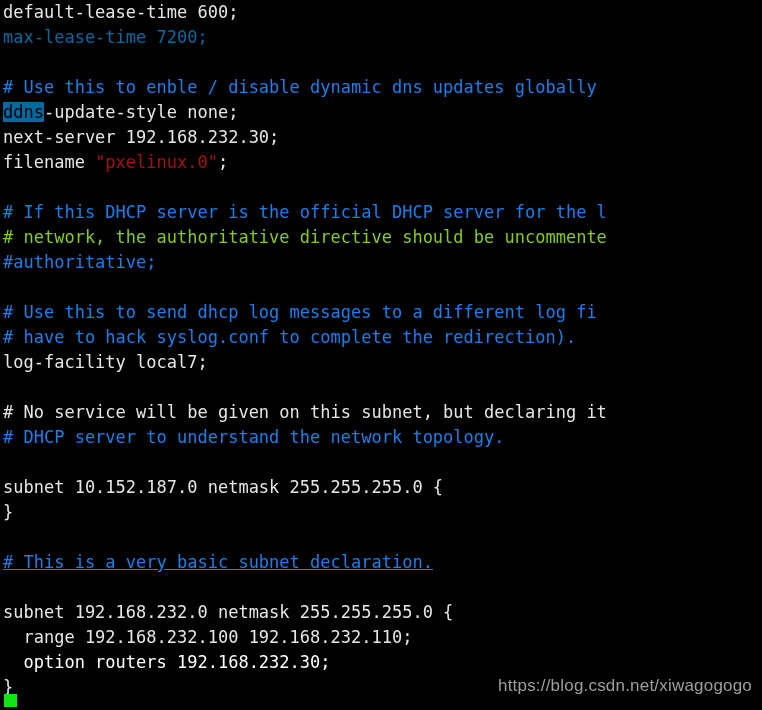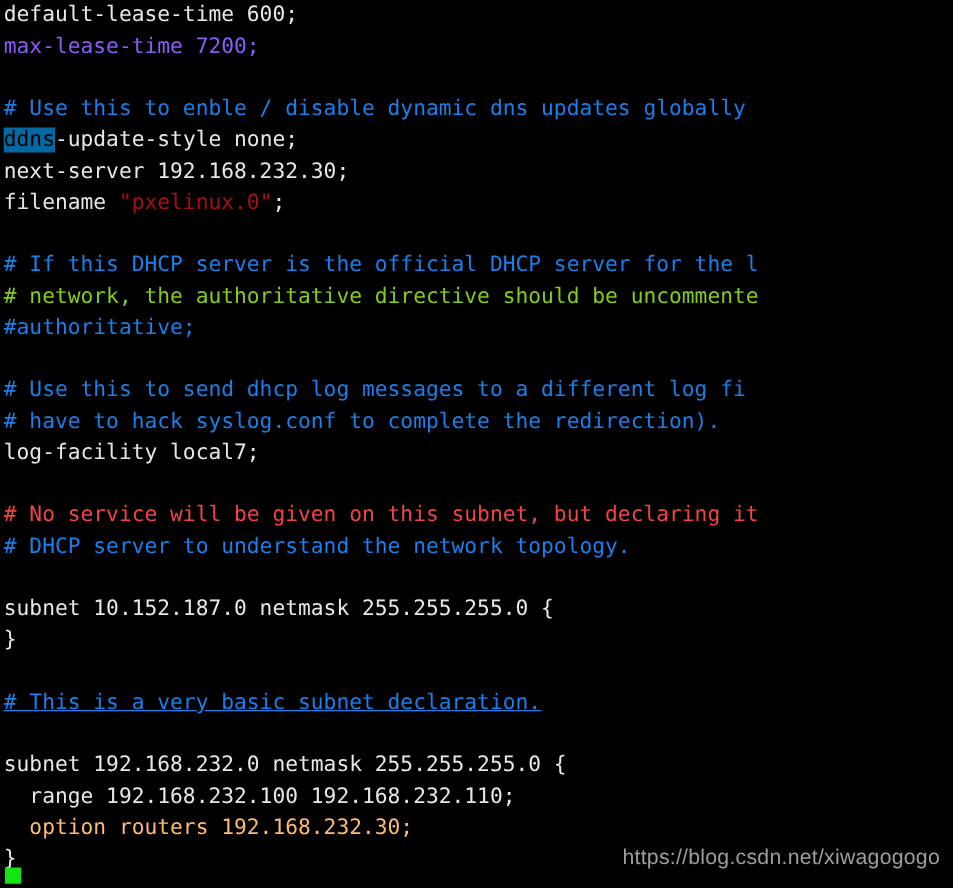--- a/index.html
+++ b/index.html
@@ -69,43 +69,43 @@
     letter-spacing: 0.2px;
     white-space: nowrap;
   }
 </style>
 </head>
 <body style="background: rgb(0, 0, 0);">
 
 <div id="terminal" style="background: rgb(0, 0, 0);">
   <div id="lines-container">
       <div class="line" id="line-1"><span class="tok-plain" style="color: rgb(230, 230, 230);">default-lease-time 600;</span></div>
-      <div class="line" id="line-2"><span class="tok-plain" style="color: #8b5cf6; text-align: center;">max-lease-time 7200;</span></div>
+      <div class="line" id="line-2"><span class="tok-plain" style="color: #0369a1; text-align: center;">max-lease-time 7200;</span></div>
       <div class="line blank" id="line-3"><span class="tok-plain" style="color: rgb(230, 230, 230);"></span></div>
       <div class="line" id="line-4"><span class="tok-comment" style="color: rgb(26, 127, 234);"># Use this to enble / disable dynamic dns updates globally</span></div>
       <div class="line" id="line-5"><span class="tok-hl" style="background: #0369a1; color: rgb(0, 0, 0);">ddns</span><span class="tok-plain" style="color: rgb(230, 230, 230);">-update-style none;</span></div>
       <div class="line" id="line-6"><span class="tok-plain" style="color: rgb(230, 230, 230);">next-server 192.168.232.30;</span></div>
       <div class="line" id="line-7"><span class="tok-plain" style="color: rgb(230, 230, 230);">filename </span><span class="tok-string" style="color: rgb(166, 16, 16);">"pxelinux.0"</span><span class="tok-plain" style="color: rgb(230, 230, 230);">;</span></div>
       <div class="line blank" id="line-8"><span class="tok-plain" style="color: rgb(230, 230, 230);"></span></div>
       <div class="line" id="line-9"><span class="tok-comment" style="color: rgb(26, 127, 234);"># If this DHCP server is the official DHCP server for the l</span></div>
       <div class="line" id="line-10"><span class="tok-comment" style="color: #84cc16;"># network, the authoritative directive should be uncommente</span></div>
       <div class="line" id="line-11"><span class="tok-comment" style="color: rgb(26, 127, 234);">#authoritative;</span></div>
       <div class="line blank" id="line-12"><span class="tok-plain" style="color: rgb(230, 230, 230);"></span></div>
       <div class="line" id="line-13"><span class="tok-comment" style="color: rgb(26, 127, 234);"># Use this to send dhcp log messages to a different log fi</span></div>
       <div class="line" id="line-14"><span class="tok-comment" style="color: rgb(26, 127, 234);"># have to hack syslog.conf to complete the redirection).</span></div>
       <div class="line" id="line-15"><span class="tok-plain" style="color: rgb(230, 230, 230);">log-facility local7;</span></div>
       <div class="line blank" id="line-16"><span class="tok-plain" style="color: rgb(230, 230, 230);"></span></div>
-      <div class="line" id="line-17"><span class="tok-comment" style="color: #ef4444; text-align: center;"># No service will be given on this subnet, but declaring it</span></div>
+      <div class="line" id="line-17"><span class="tok-comment" style="color: #e5e5e5; text-align: center;"># No service will be given on this subnet, but declaring it</span></div>
       <div class="line" id="line-18"><span class="tok-comment" style="color: rgb(26, 127, 234);"># DHCP server to understand the network topology.</span></div>
       <div class="line blank" id="line-19"><span class="tok-plain" style="color: rgb(230, 230, 230);"></span></div>
       <div class="line" id="line-20"><span class="tok-plain" style="color: rgb(230, 230, 230);">subnet 10.152.187.0 netmask 255.255.255.0 {</span></div>
       <div class="line" id="line-21"><span class="tok-plain" style="color: rgb(230, 230, 230);">}</span></div>
       <div class="line blank" id="line-22"><span class="tok-plain" style="color: rgb(230, 230, 230);"></span></div>
       <div class="line" id="line-23"><span class="tok-comment" style="color: rgb(26, 127, 234); text-decoration: underline;"># This is a very basic subnet declaration.</span></div>
       <div class="line blank" id="line-24"><span class="tok-plain" style="color: rgb(230, 230, 230);"></span></div>
       <div class="line" id="line-25"><span class="tok-plain" style="color: rgb(230, 230, 230); text-align: center;">subnet 192.168.232.0 netmask 255.255.255.0 {</span></div>
       <div class="line" id="line-26"><span class="tok-plain" style="color: rgb(230, 230, 230);">  range 192.168.232.100 192.168.232.110;</span></div>
-      <div class="line" id="line-27"><span class="tok-plain" style="color: #fdba74;">  option routers 192.168.232.30;</span></div>
+      <div class="line" id="line-27"><span class="tok-plain" style="color: #ffffff;">  option routers 192.168.232.30;</span></div>
       <div class="line" id="line-28"><span class="tok-plain" style="color: rgb(230, 230, 230);">}</span></div>
     </div>
   <div id="cursor" style="background: rgb(18, 227, 18);"></div>
   <div id="watermark">https://blog.csdn.net/xiwagogogo</div>
 </div>
 
 </body></html>

